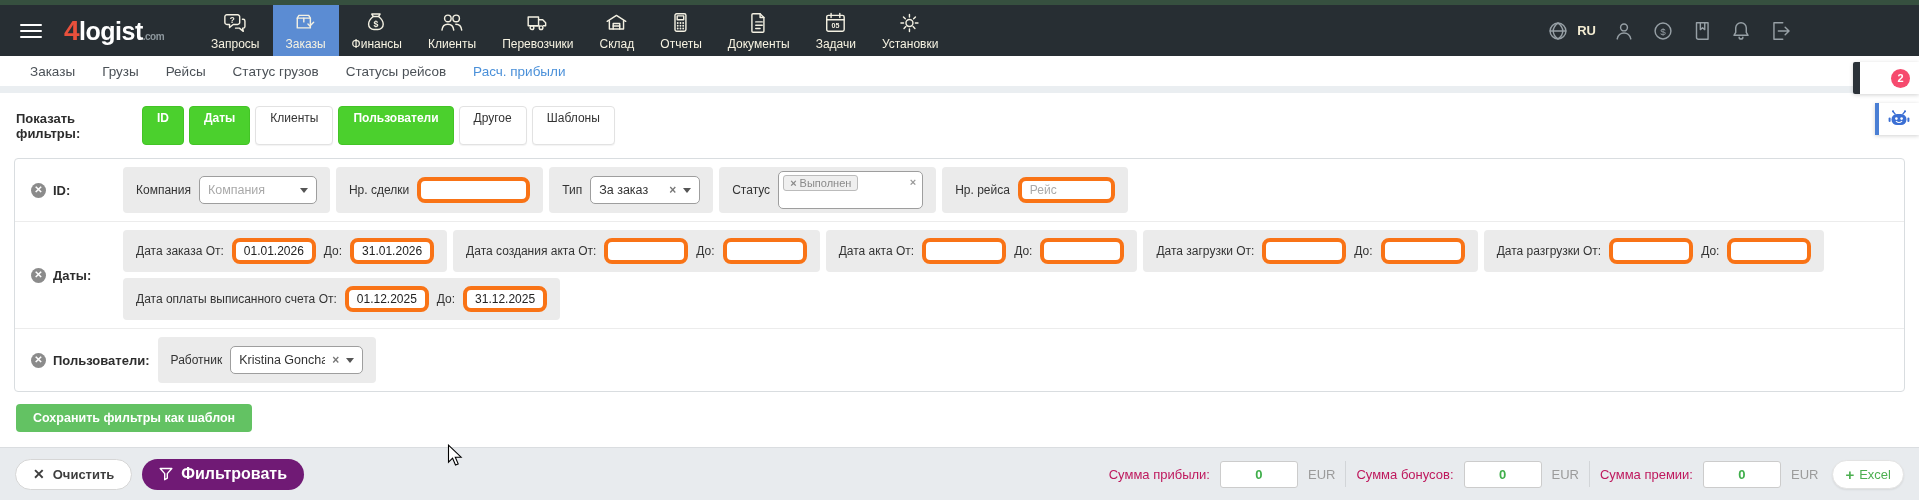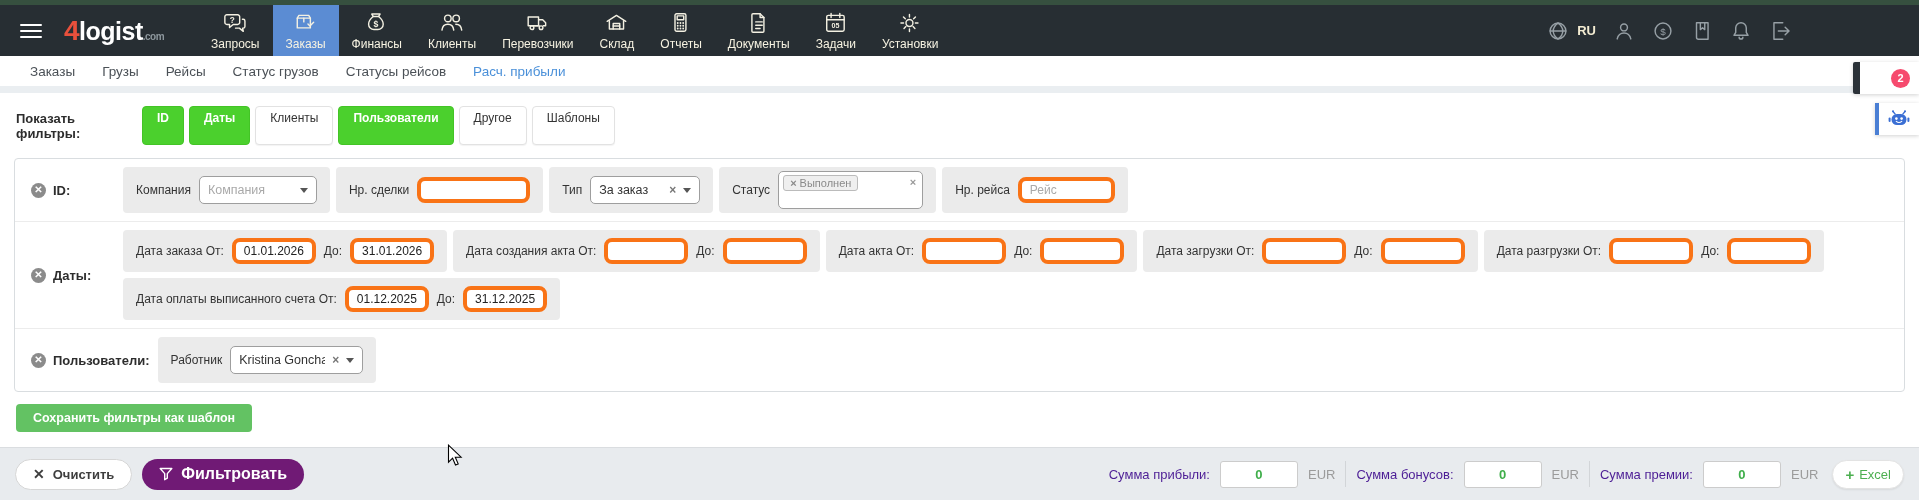--- a/index.html
+++ b/index.html
@@ -62,21 +62,21 @@
   .checkbox { width:15px; height:15px; border:1px solid #c3ccd3; background:#dde3e9; border-radius:3px; cursor:pointer; flex:none; }
 
   .btn-save-template { display:inline-block; margin:12px 0 0 16px; background:#63c263; color:#fff; font-weight:bold; font-size:12.5px; padding:7px 17px; border-radius:4px; border:none; cursor:pointer; font-family:inherit; }
 
   
   .footer { margin-top:15px; height:53px; background:#e8ebee; border-top:1px solid #dadde0; display:flex; align-items:center; padding:0 15px; gap:10px; }
   .btn-clear { background:#fff; border:1px solid #d6d6d6; border-radius:16px; height:31px; padding:0 17px; display:flex; align-items:center; gap:8px; font-size:13px; color:#3e3e3e; font-weight:bold; cursor:pointer; font-family:inherit; }
   .btn-clear .x { font-size:14px; }
   .btn-filter { background:#701a75; border:none; border-radius:16px; height:31px; padding:0 17px; display:flex; align-items:center; gap:8px; color:#fff; font-weight:bold; font-size:16px; cursor:pointer; font-family:inherit; }
   .sums { margin-left:auto; display:flex; align-items:center; gap:10px; }
-  .sum-label { color:#4c1d95; font-size:13px; white-space:nowrap; }
+  .sum-label { color:#be185d; font-size:13px; white-space:nowrap; }
   .sum-box { width:78px; height:27px; background:#fff; border:1px solid #ccc; border-radius:3px; text-align:center; line-height:25px; color:#3fae4a; font-weight:bold; font-size:13px; font-family:inherit; }
   .sum-cur { color:#9b9b9b; font-size:13px; }
   .vdiv { width:1px; height:26px; background:#d2d5d8; }
   .btn-excel { background:#fff; border:1px solid #e3e3e3; border-radius:15px; height:29px; padding:0 12px; display:flex; align-items:center; gap:5px; color:#4caf50; font-size:13px; box-shadow:0 1px 2px rgba(0,0,0,.08); cursor:pointer; font-family:inherit; margin-left:4px; }
   .btn-excel .plus { font-weight:bold; font-size:15px; }
 
   
   .widget-badge { position:absolute; top:62px; right:0; width:66px; height:32px; background:#fff; box-shadow:0 1px 4px rgba(0,0,0,.18); border-radius:2px 0 0 2px; display:flex; align-items:center; cursor:pointer; }
   .widget-badge .tabbar { width:7px; height:32px; background:#2b3238; border-radius:2px 0 0 2px; }
   .badge { width:19px; height:19px; border-radius:50%; background:#f64a6e; color:#fff; font-size:11px; font-weight:bold; text-align:center; line-height:19px; margin:0 9px 0 auto; }

